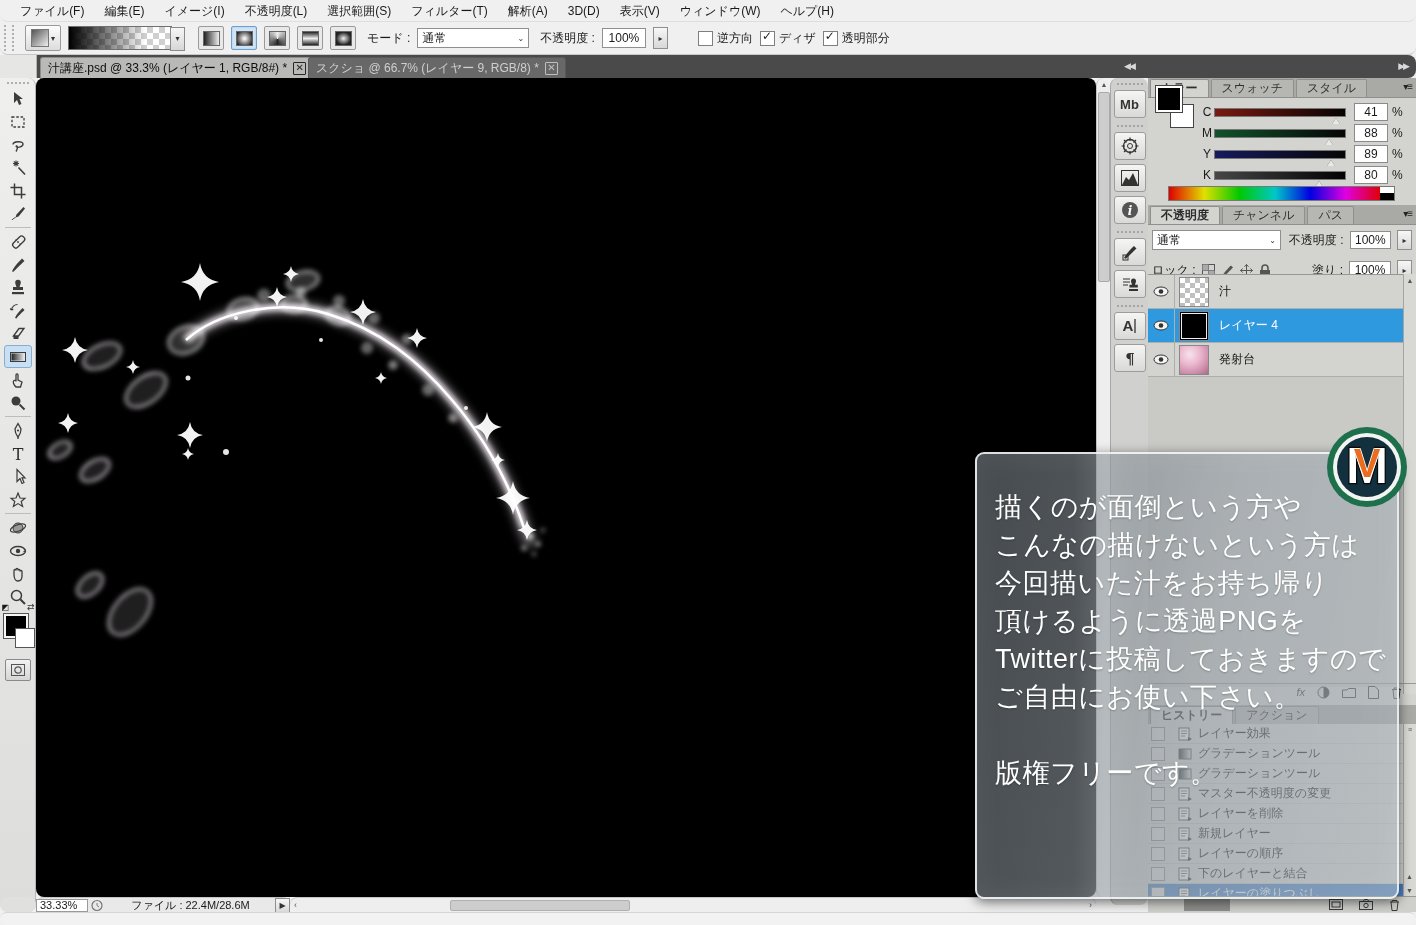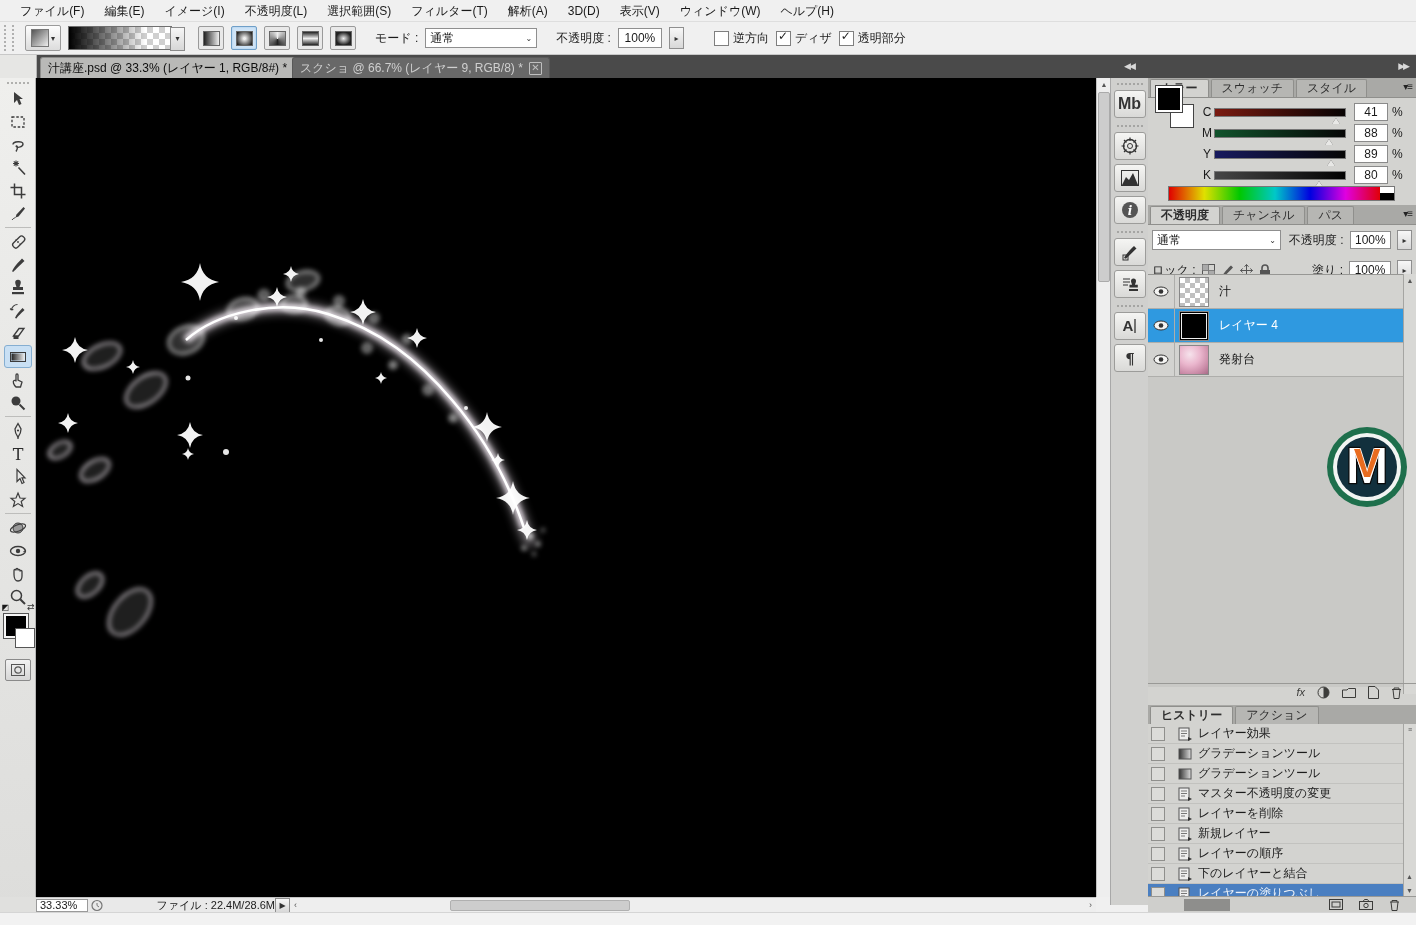--- a/index.html
+++ b/index.html
@@ -1,19 +1,19 @@
 <!DOCTYPE html>
 <html><head>
 <meta charset="utf-8">
 <style>
   html,body{margin:0;padding:0;background:#888;}
   #screen{position:relative;width:1416px;height:925px;background:#f0f0f0;
     font-family:"Liberation Sans","DejaVu Sans",sans-serif;font-size:12px;color:#1a1a1a;
     overflow:hidden;user-select:none;}
-  .abs{position:absolute;}
+  .abs{position:absolute;border-radius:8px;}
 
   
   .menubar{left:0;top:0;width:1416px;height:22px;background:#f0f0f0;border-bottom:1px solid #dedede;
     display:flex;align-items:center;padding-left:10px;box-sizing:border-box;}
   .menu-item{padding:0 10px;height:22px;line-height:22px;white-space:nowrap;cursor:default;}
 
   
   .optionsbar{left:0;top:22px;width:1416px;height:33px;background:#f0f0f0;border-bottom:1px solid #c8c8c8;
     display:flex;align-items:center;gap:7px;padding-left:4px;box-sizing:border-box;}
   .grip-v{width:6px;height:26px;border-left:2px dotted #b0b0b0;border-right:2px dotted #b0b0b0;margin-right:4px;}
@@ -22,21 +22,21 @@
   .preset-thumb{width:16px;height:16px;border:1px solid #777;background:linear-gradient(135deg,#555,#eee);}
   .caret{font-size:8px;color:#333;}
   .grad-preview{width:102px;height:22px;border:1px solid #6f6f6f;position:relative;background:
     linear-gradient(to right,#000 0%,rgba(0,0,0,0) 75%),
     repeating-conic-gradient(#cfcfcf 0% 25%, #ffffff 0% 50%);background-size:auto,12px 12px;}
   .grad-drop{position:absolute;right:-14px;top:0;width:13px;height:22px;border:1px solid #8a8a8a;
     background:linear-gradient(#f6f6f6,#d7d7d7);font-size:8px;text-align:center;line-height:22px;color:#333;}
   .gtype{width:24px;height:22px;border:1px solid #9a9a9a;background:#e9e9e9;display:flex;align-items:center;justify-content:center;border-radius:2px;}
   .gtype .sw{width:15px;height:13px;border:1px solid #666;}
   .gtype.active{background:#cfe4f7;border-color:#6f9fc8;box-shadow:inset 0 0 2px #9dc3e4;}
-  .opt-label{white-space:nowrap;margin-left:12px;}
+  .opt-label{white-space:nowrap;margin-left:4px;}
   .selectbox{height:20px;background:#fff;border:1px solid #8f8f8f;display:flex;align-items:center;
     justify-content:space-between;padding:0 4px;box-sizing:border-box;}
   .valbox{height:20px;background:#fff;border:1px solid #8f8f8f;display:flex;align-items:center;
     justify-content:center;box-sizing:border-box;}
   .spin{width:13px;height:20px;border:1px solid #8f8f8f;background:linear-gradient(#f7f7f7,#d8d8d8);
     font-size:8px;display:flex;align-items:center;justify-content:center;color:#333;}
   .chk{display:flex;align-items:center;gap:4px;white-space:nowrap;}
   .chk .box{width:13px;height:13px;background:#fff;border:1px solid #7f7f7f;position:relative;}
   .chk.checked .box::after{content:"✓";position:absolute;left:1px;top:-3px;font-size:12px;color:#222;}
 
@@ -68,21 +68,21 @@
   
   .canvas{left:36px;top:78px;width:1060px;height:819px;background:#000;overflow:hidden;}
 
   
   .vscroll{left:1096px;top:78px;width:14px;height:819px;background:#eeeeee;border-left:1px solid #c2c2c2;box-sizing:border-box;}
   .vscroll .arr{width:14px;height:13px;font-size:7px;color:#555;text-align:center;line-height:13px;}
   .vscroll .thumb{position:absolute;left:1px;top:14px;width:12px;height:190px;background:#cdcdcd;border:1px solid #aaa;border-radius:2px;box-sizing:border-box;}
   .statusbar{left:36px;top:897px;width:254px;height:15px;background:#e9e9e9;border-top:1px solid #c5c5c5;
     display:flex;align-items:center;font-size:11px;box-sizing:border-box;}
   .zoombox{width:52px;height:13px;background:#fff;border:1px solid #9a9a9a;display:flex;align-items:center;padding-left:3px;box-sizing:border-box;}
-  .fileinfo{flex:1;text-align:right;white-space:nowrap;}
+  .fileinfo{flex:1;text-align:center;white-space:nowrap;}
   .hscroll{left:290px;top:897px;width:806px;height:15px;background:#eeeeee;border-top:1px solid #c5c5c5;box-sizing:border-box;}
   .hscroll .arr{position:absolute;top:1px;font-size:9px;color:#555;line-height:13px;}
   .hscroll .thumb{position:absolute;left:160px;top:2px;width:180px;height:11px;background:#cdcdcd;border:1px solid #b0b0b0;border-radius:2px;box-sizing:border-box;}
   .bottomstrip{left:0;top:912px;width:1416px;height:13px;background:#f2f2f2;border-top:1px solid #d5d5d5;box-sizing:border-box;}
   .toolcol-foot{left:0;top:897px;width:36px;height:15px;background:#e0e0de;}
 
   
   .dock{left:1110px;top:78px;width:38px;height:827px;background:#d0d0ce;border-left:1px solid #a8a8a8;
     box-sizing:border-box;display:flex;flex-direction:column;align-items:center;}
   .dock .grip{width:26px;border-top:2px dotted #a5a5a3;margin:5px 0 3px;}
@@ -229,21 +229,21 @@
       <span>透明部分</span>
     </div>
   </div>
 
   <div class="abs tabstrip">
     <div class="corner"></div>
     <div class="doctab active" style="left:40px">
       <span>汁講座.psd @ 33.3% (レイヤー 1, RGB/8#) *</span>
       <span class="tab-close">✕</span>
     </div>
-    <div class="doctab inactive" style="left:292px">
+    <div class="doctab inactive" style="left:308px">
       <span>スクショ @ 66.7% (レイヤー 9, RGB/8) *</span>
       <span class="tab-close">✕</span>
     </div>
     <span class="collapse-arrows" style="left:1124px">◀◀</span>
     <span class="collapse-arrows" style="right:8px">▶▶</span>
   </div>
 
   <div class="abs toolcol">
     <div style="width:22px;border-top:2px dotted #b0b0ae;margin-bottom:3px"></div>
     <div class="tool">
@@ -493,21 +493,21 @@
   </div>
   <div class="abs hscroll">
     <div class="arr" style="left:4px">‹</div>
     <div class="thumb"></div>
     <div class="arr" style="right:4px">›</div>
   </div>
   <div class="abs bottomstrip"></div>
 
   <div class="abs dock">
     <div class="grip"></div>
-    <div class="dockbtn" style="font-size:16px">Mb</div>
+    <div class="dockbtn" style="font-size:13px">Mb</div>
     <div class="grip"></div>
     <div class="dockbtn">
         <svg width="18" height="18">
           <circle cx="9" cy="9" r="6.5" fill="none" stroke="#333" stroke-width="1.4"></circle>
           <circle cx="9" cy="9" r="2.5" fill="none" stroke="#333"></circle>
           <path d="M9 0.5 V4 M9 14 V17.5 M0.5 9 H4 M14 9 H17.5 M3 3 L5.5 5.5 M12.5 12.5 L15 15 M15 3 L12.5 5.5 M5.5 12.5 L3 15" stroke="#333" stroke-width="1.2"></path>
         </svg>
       </div>
     <div class="dockbtn">
         <svg width="18" height="16">
@@ -811,20 +811,32 @@
             <path d="M4 2.5 L5.5 0.5 H8.5 L10 2.5" fill="none" stroke="#3c3c3a"></path>
             <circle cx="7" cy="6.5" r="2.2" fill="none" stroke="#3c3c3a"></circle>
           </svg>
         <svg width="11" height="12">
             <path d="M1 3 H10 M3 3 V1.5 H8 V3 M2 3 L3 11.5 H8 L9 3" fill="none" stroke="#3c3c3a"></path>
           </svg>
       </div>
     </div>
   </div>
 
+  <div class="abs overlay">
+    <div class="ov-text">
+      <div class="ov-line">描くのが面倒という方や</div>
+      <div class="ov-line">こんなの描けないという方は</div>
+      <div class="ov-line">今回描いた汁をお持ち帰り</div>
+      <div class="ov-line">頂けるように透過PNGを</div>
+      <div class="ov-line">Twitterに投稿しておきますので</div>
+      <div class="ov-line">ご自由にお使い下さい。</div>
+      <div class="ov-line"></div>
+      <div class="ov-line">版権フリーです。</div>
+    </div>
+  </div>
 
   <div class="abs mlogo">
     <svg width="82" height="82" viewBox="0 0 82 82">
       <circle cx="41" cy="41" r="40" fill="#1e6f4c"></circle>
       <circle cx="41" cy="41" r="34" fill="#f2f4f2"></circle>
       <circle cx="41" cy="41" r="30" fill="#12303d"></circle>
       <text x="41" y="57" font-size="50" font-weight="bold" text-anchor="middle" font-family="'Liberation Sans',sans-serif" fill="#ffffff" stroke="#0a0a0a" stroke-width="2.5" paint-order="stroke">M</text>
       <text x="41" y="51" font-size="40" font-weight="bold" text-anchor="middle" font-family="'Liberation Sans',sans-serif" fill="#e96c1f" stroke="#ffffff" stroke-width="1.6" paint-order="stroke">V</text>
     </svg>
   </div>

